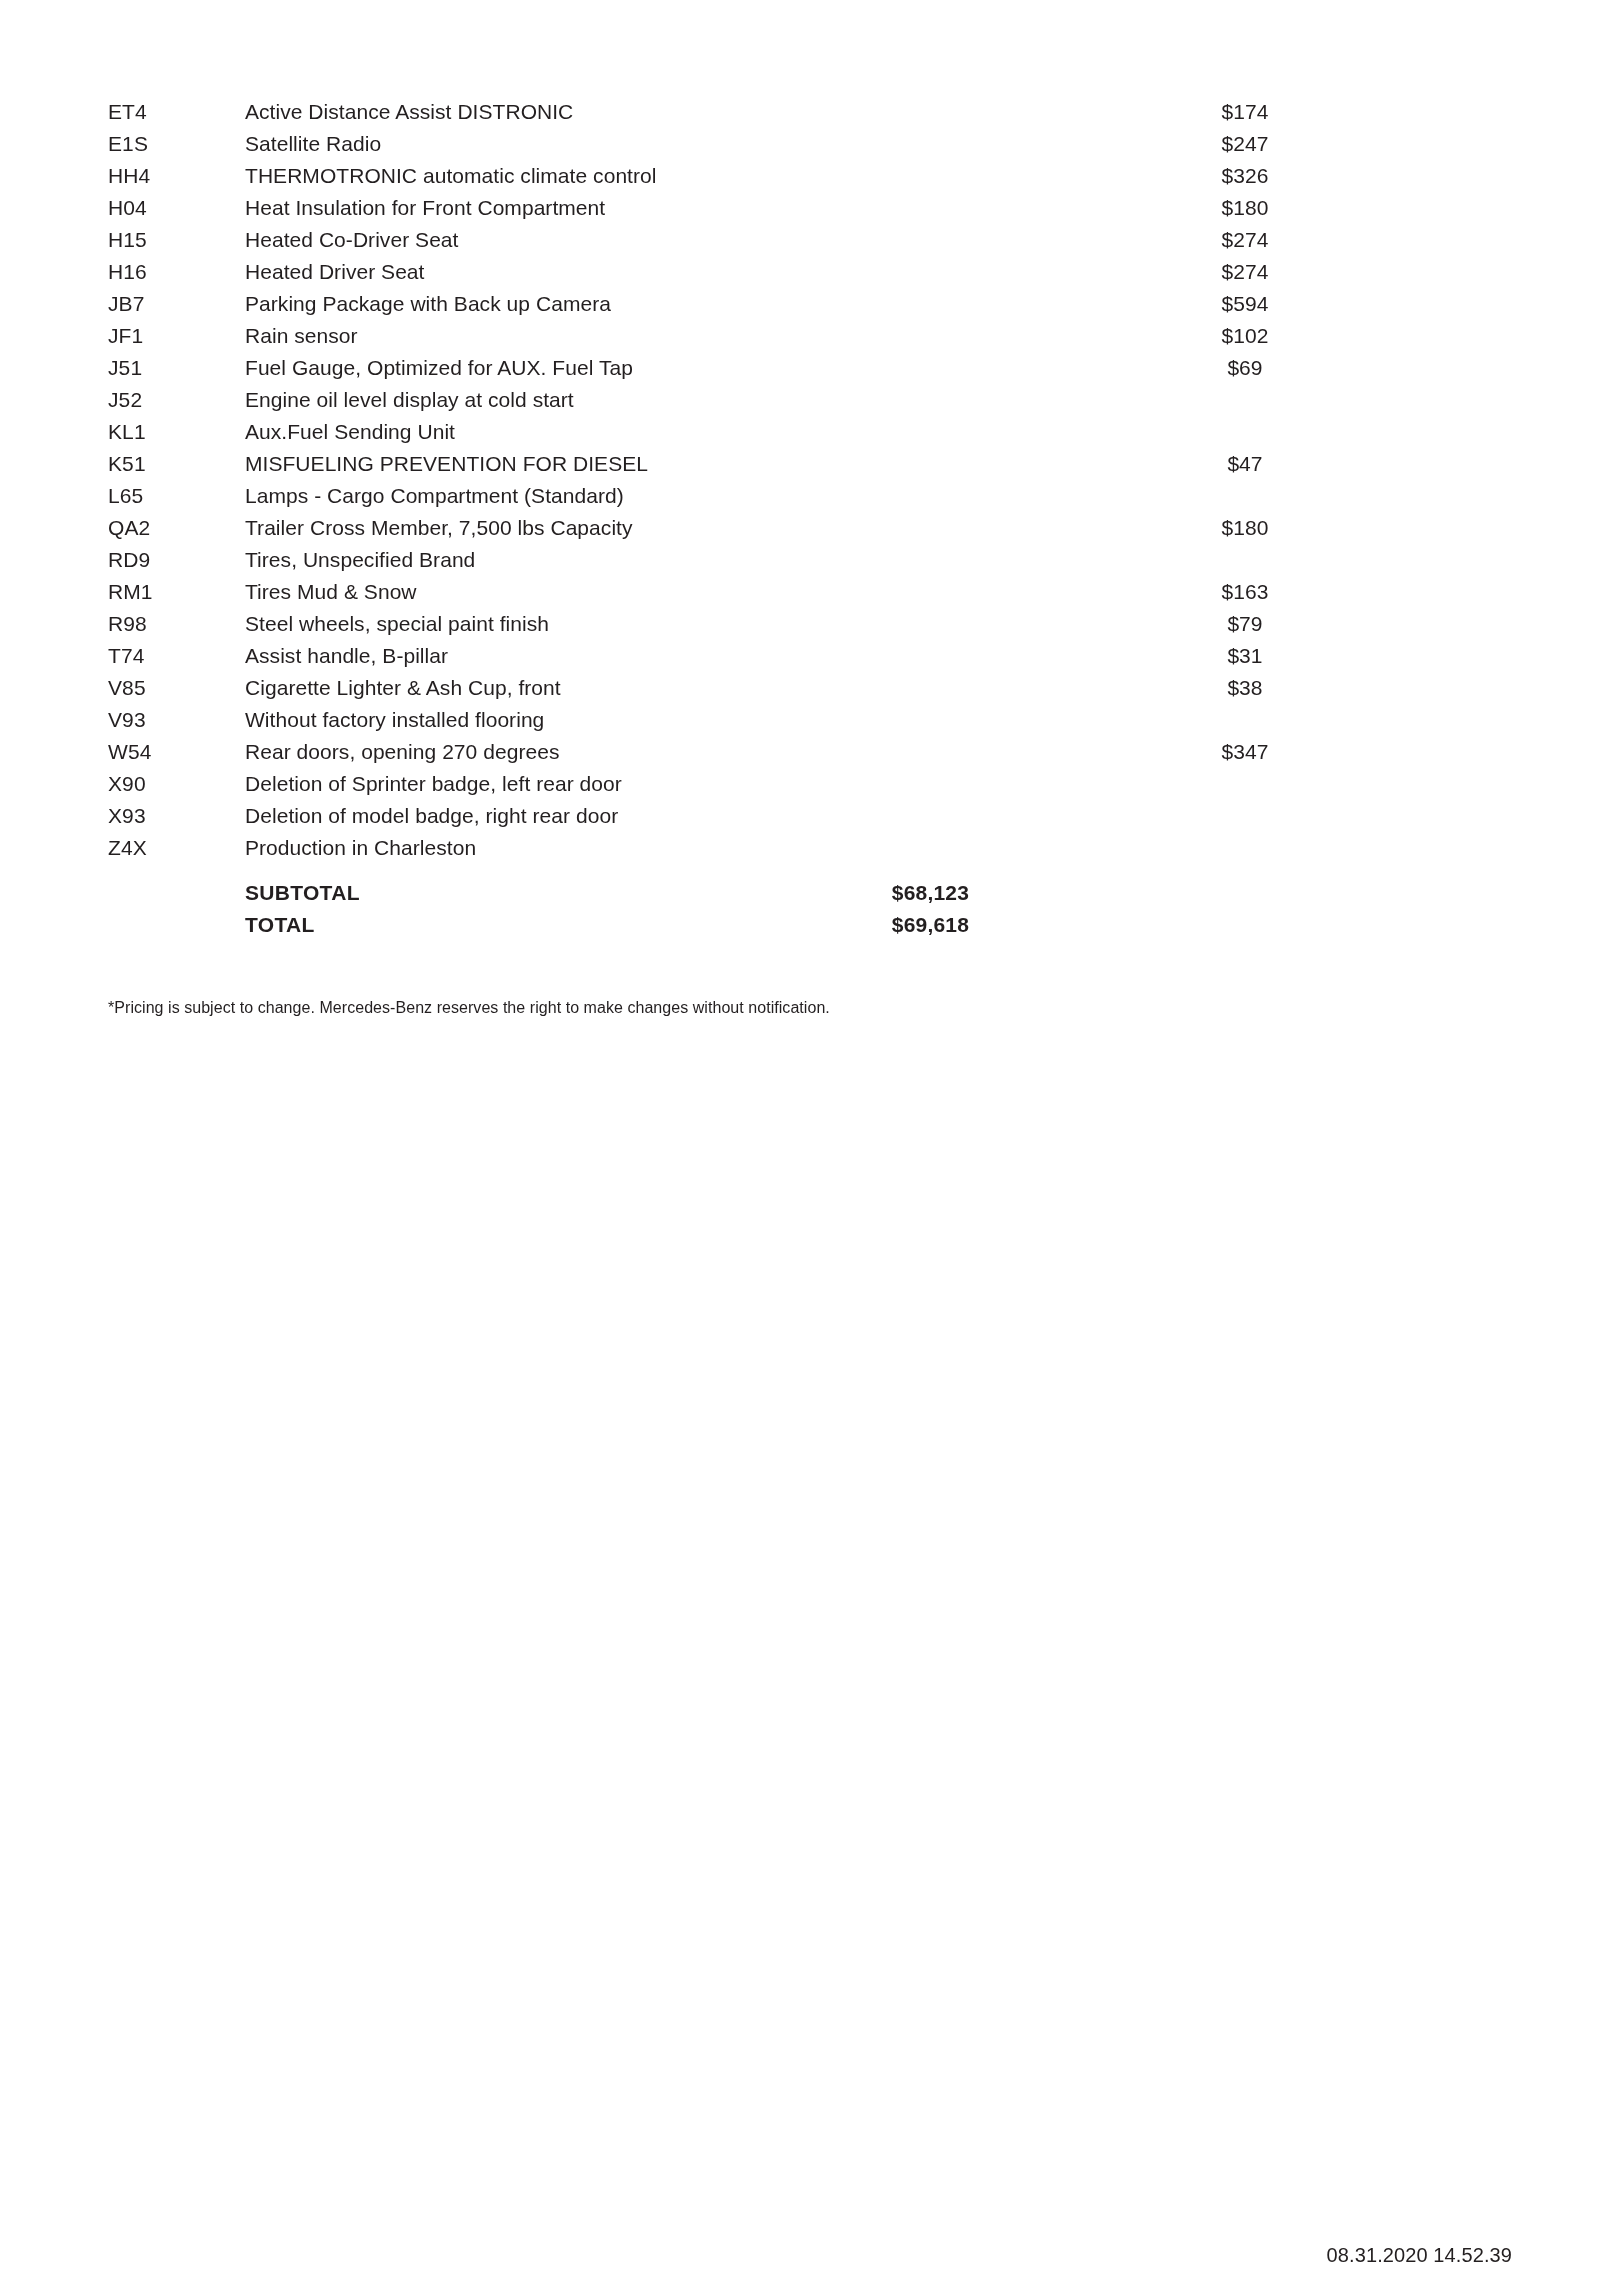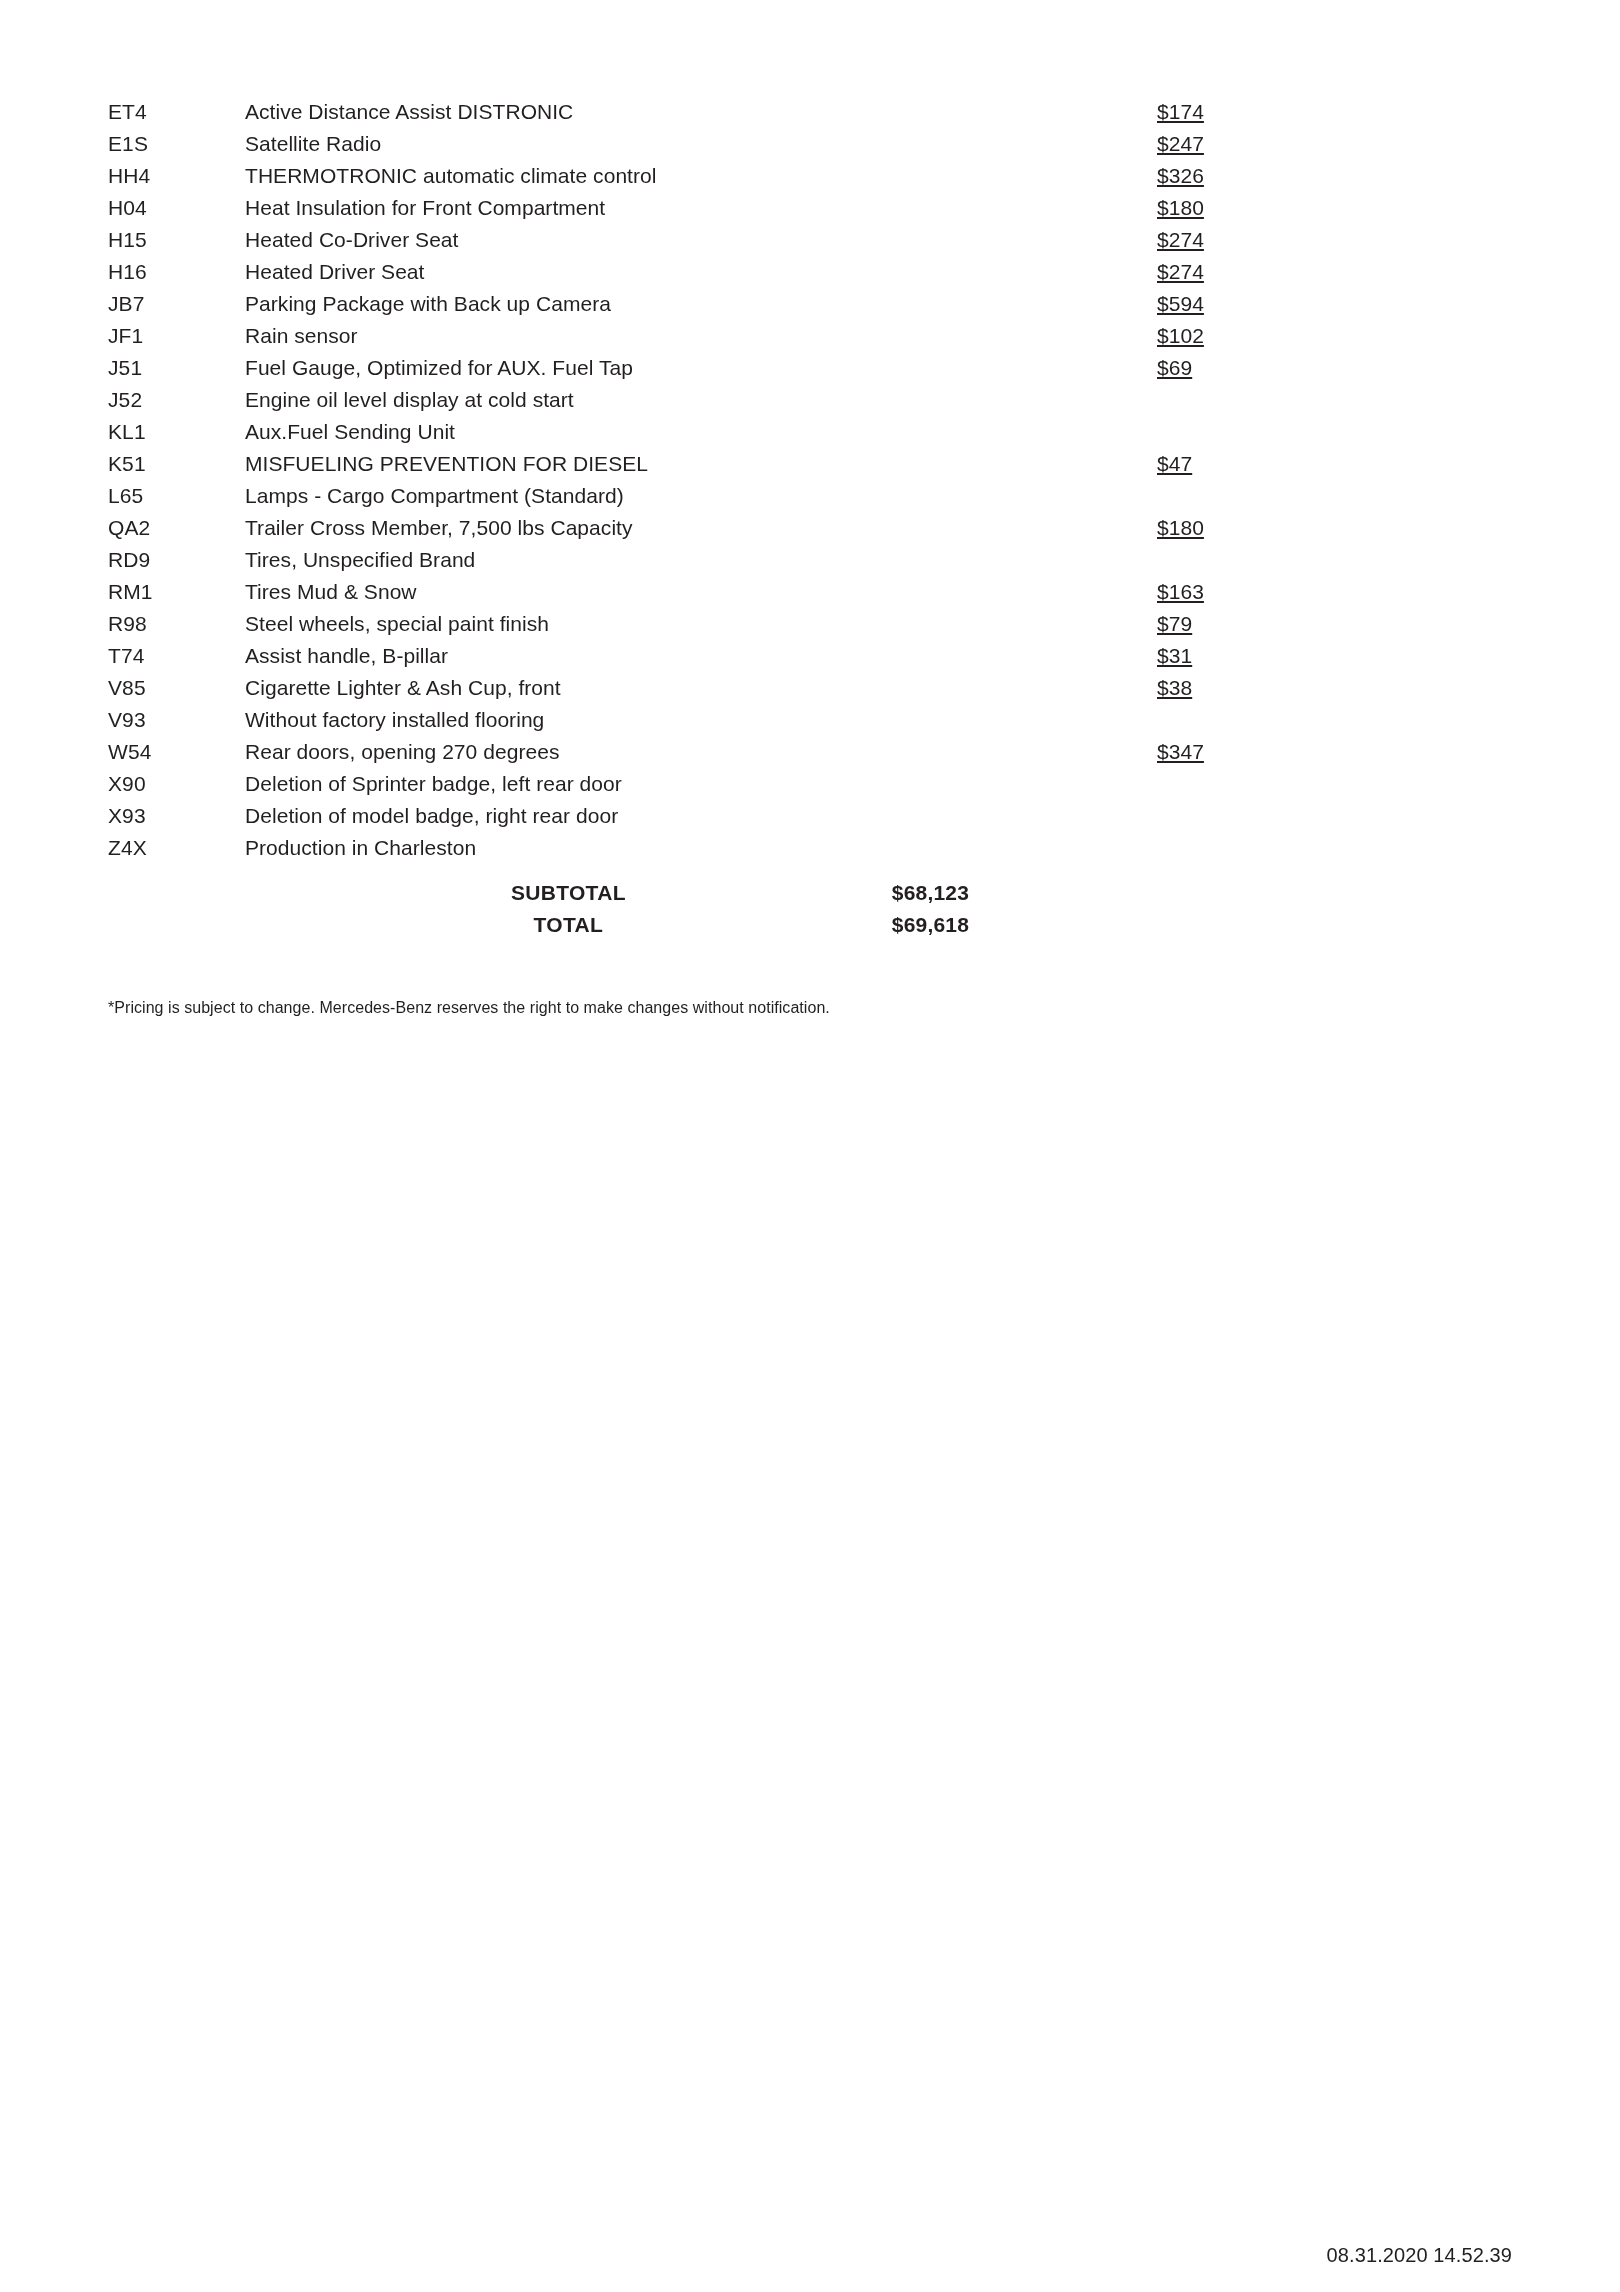--- a/index.html
+++ b/index.html
@@ -50,45 +50,44 @@
     text-align: left;
     letter-spacing: 0.1px;
   }
   .col-desc {
     width: 912px;
     text-align: left;
     letter-spacing: 0.05px;
   }
   .col-price {
     width: 176px;
-    text-align: left;
+    text-align: center;
     padding-right: 1px;
     letter-spacing: 0.05px;
-    text-decoration: underline;
   }
 
   
   .totals-table {
     position: absolute;
     left: 245px;
     top: 877px;
     width: 1088px;
     border-collapse: collapse;
   }
   .totals-table td {
     padding: 0;
     margin: 0;
     height: 32px;
     line-height: 32px;
     font-size: 21px;
     white-space: nowrap;
     vertical-align: middle;
   }
   .totals-table .t-label {
-    text-align: center;
+    text-align: left;
     letter-spacing: 0.3px;
     margin-top: 24px;
   }
   .totals-table .t-value {
     text-align: left;
     padding-right: 1px;
     letter-spacing: 0.2px;
   }
   .totals-table tr.bold td {
     font-weight: 700;

